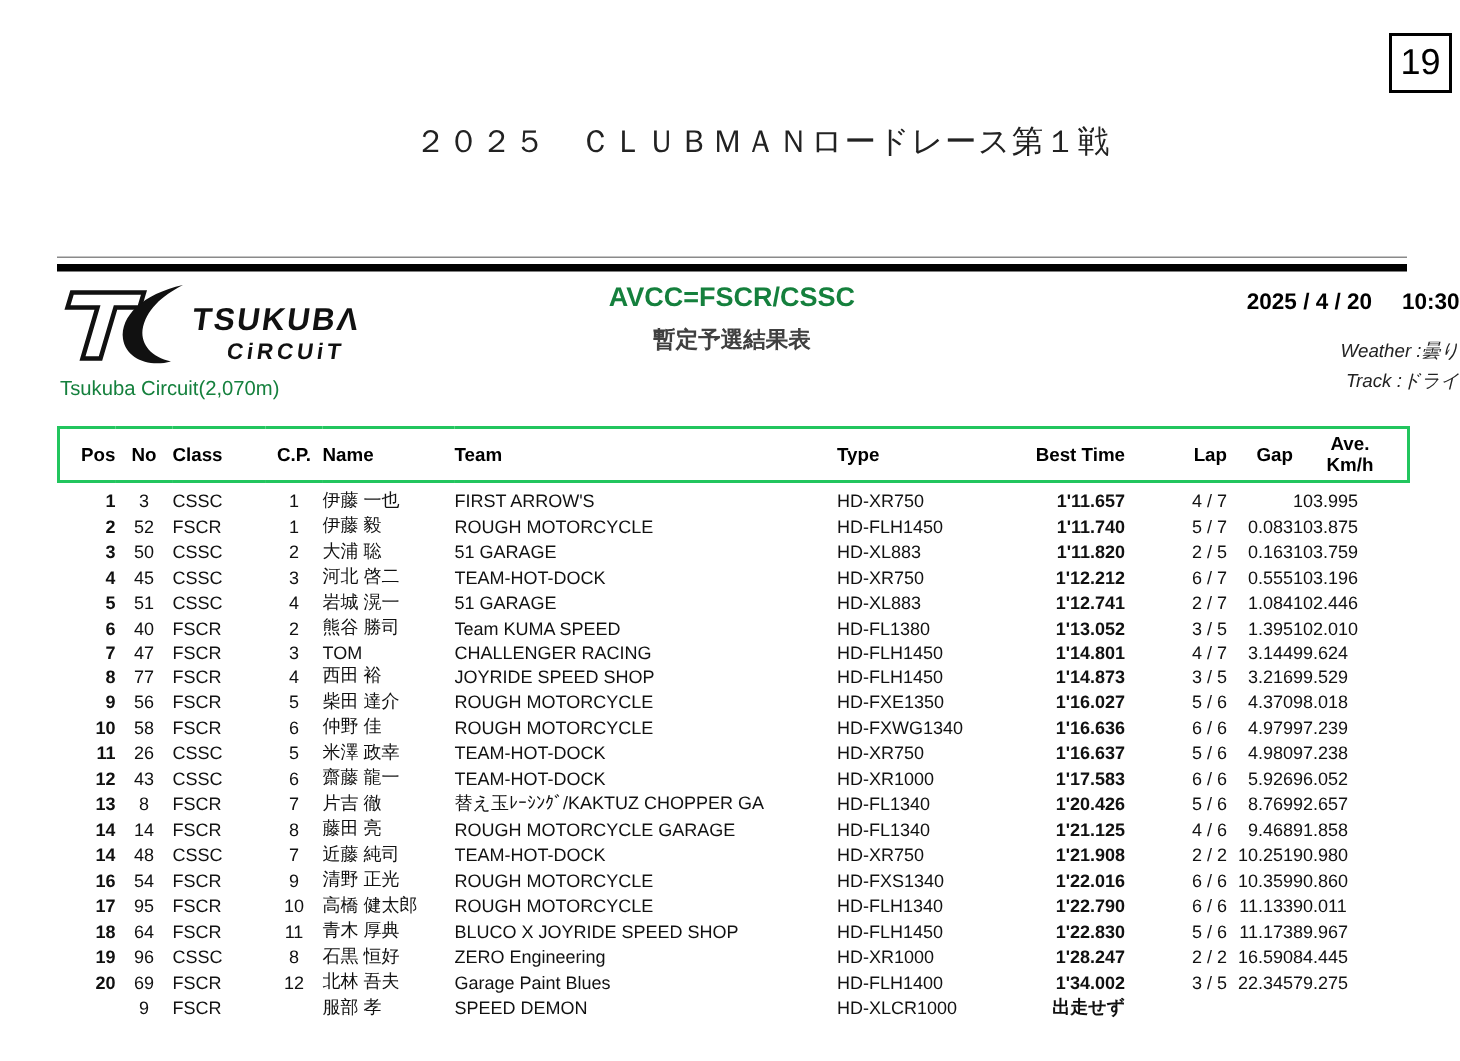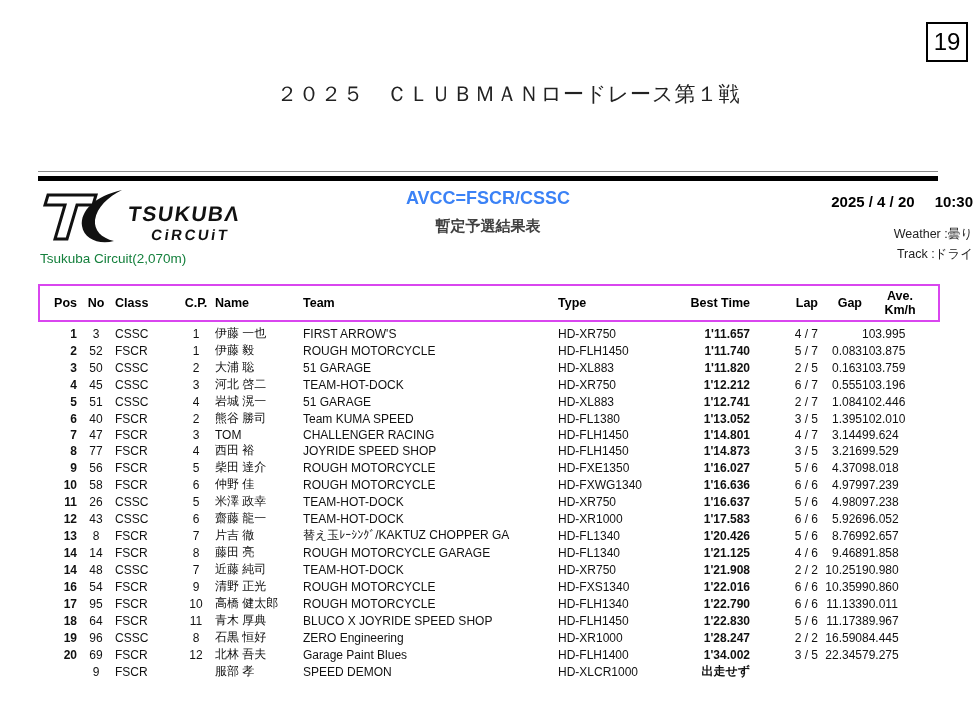--- a/index.html
+++ b/index.html
@@ -26,38 +26,38 @@
   .header-rule .thick{height:5px;background:#000;}
   
   .logo{position:absolute;top:189px;left:40px;display:flex;align-items:flex-start;}
   .logo-text{margin-left:4px;transform:skewX(-8deg);}
   .logo-title{font-size:21px;font-weight:800;letter-spacing:1.5px;line-height:1;margin-top:14px;color:#111;}
   .logo-subtitle{font-size:15px;font-weight:800;letter-spacing:2.5px;line-height:1;margin-top:3px;margin-left:26px;color:#111;}
   .circuit-length{position:absolute;top:251px;left:40px;font-size:13.5px;color:#15803d;}
   
   .class-heading{
     position:absolute;top:188px;left:38px;width:900px;text-align:center;
-    font-size:18px;font-weight:bold;color:#3b82f6;
+    font-size:18px;font-weight:bold;color:#15803d;
   }
   .doc-title{
     position:absolute;top:217px;left:38px;width:900px;text-align:center;
     font-size:15px;font-weight:bold;color:#404040;
   }
   
   .session-datetime{position:absolute;top:193px;right:44px;font-size:15px;font-weight:bold;color:#000;}
   .session-datetime .t{margin-left:20px;}
-  .meta-line{position:absolute;right:44px;font-size:12.5px;color:#222;}
+  .meta-line{position:absolute;right:44px;font-size:12.5px;color:#222;font-style:italic;}
   .weather-line{top:226px;}
   .track-line{top:246px;}
   
   .results-table{
     position:absolute;top:284px;left:38px;width:900px;
     border-collapse:collapse;table-layout:fixed;font-size:12px;color:#111;
   }
-  .results-table thead{border:2px solid #d946ef;}
+  .results-table thead{border:2px solid #22c55e;}
   .results-table thead th{font-size:12.5px;font-weight:bold;height:34px;vertical-align:middle;padding:0;color:#000;}
   .results-table td{height:15.4px;padding:0;white-space:nowrap;overflow:hidden;vertical-align:middle;}
   .results-table tbody tr:first-child td{padding-top:3px;}
   .c-pos{text-align:right;padding-right:3px;}
   td.c-pos{font-weight:bold;}
   .c-no{text-align:center;}
   .c-class{text-align:left;padding-left:9px;}
   .c-cp{text-align:center;}
   .c-name{text-align:left;}
   .c-team{text-align:left;}

